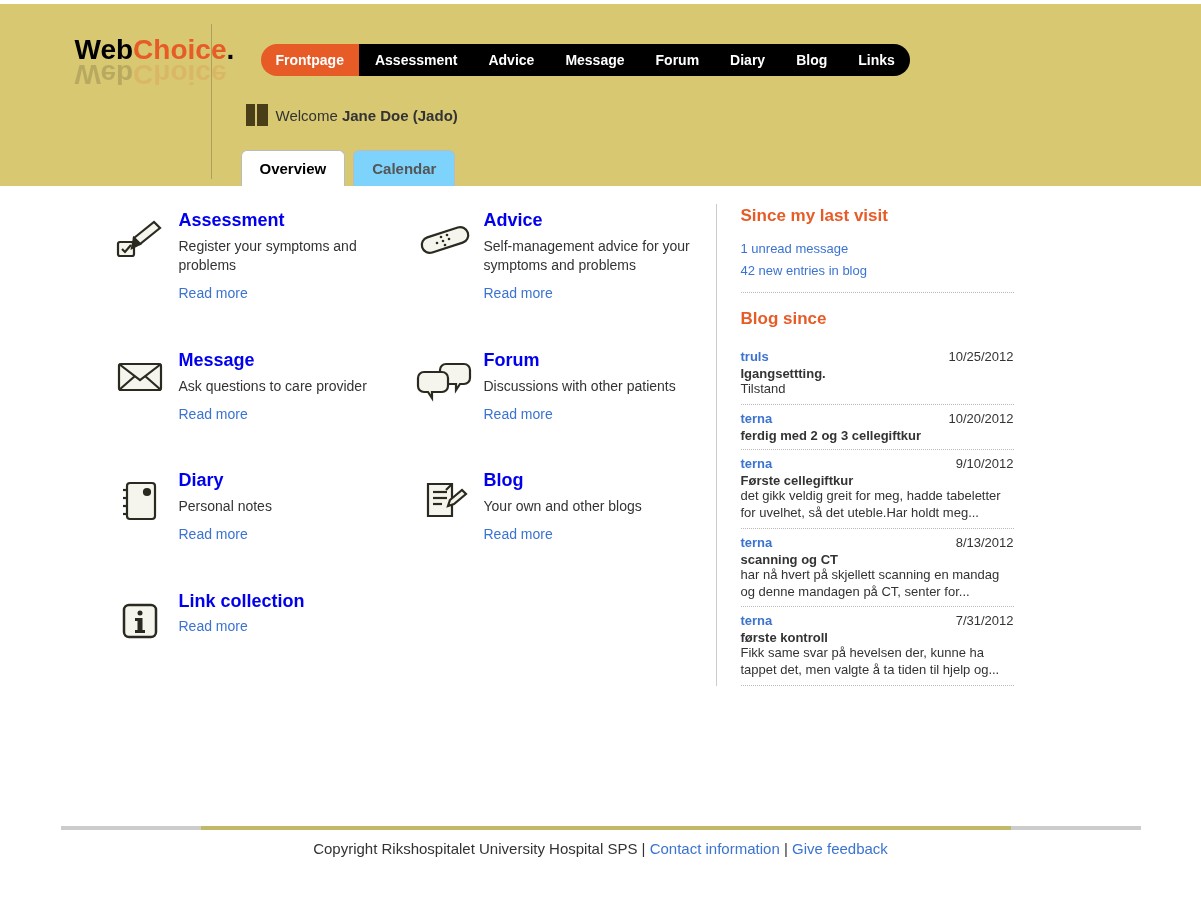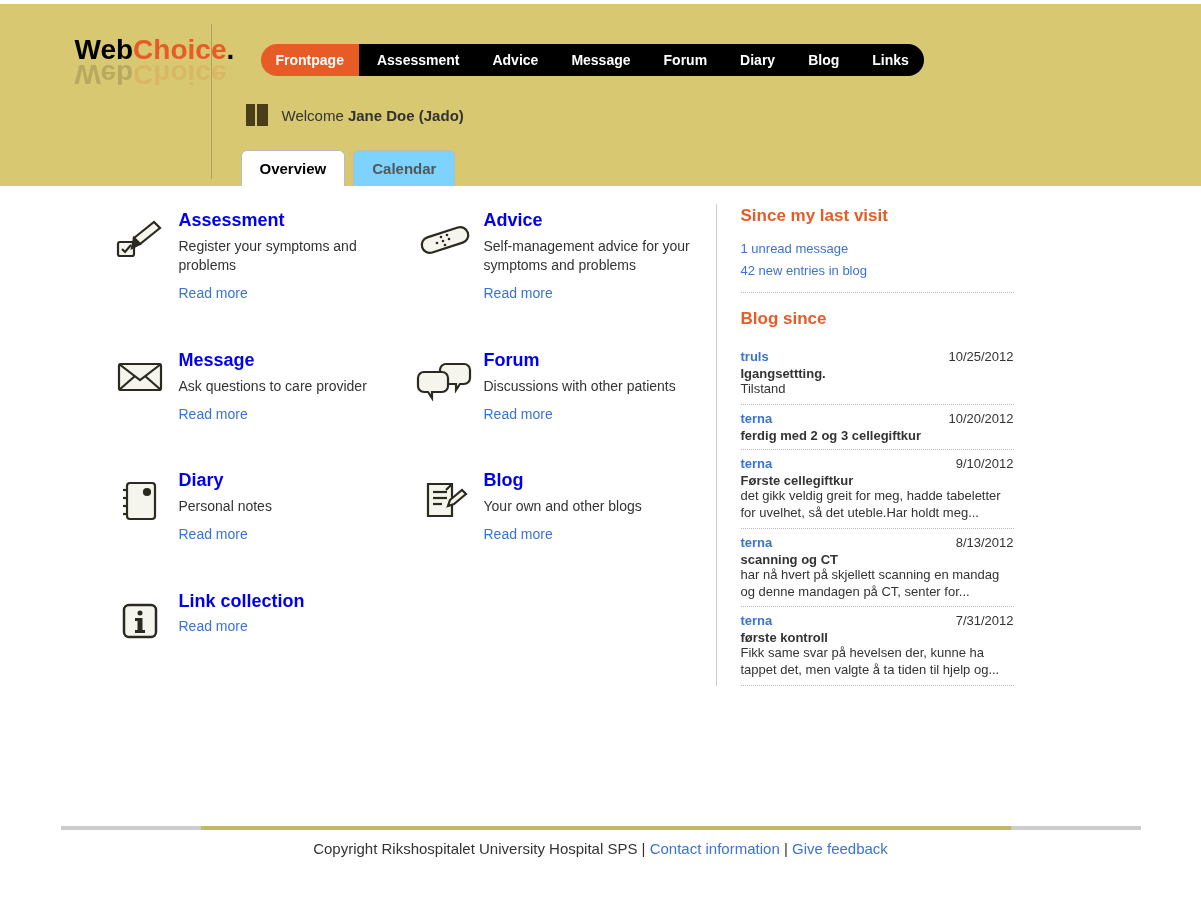--- a/index.html
+++ b/index.html
@@ -14,30 +14,30 @@
   .logo .line1 .web { color: #000; }
   .logo .line1 .choice { color: #e75b27; }
   .logo .line1 .dot { color: #000; }
   .logo .line2 { font-size: 28px; font-weight: bold; transform: scaleY(-1); opacity: 0.15; margin-top: -8px; }
   .logo .line2 .web { color: #000; }
   .logo .line2 .choice { color: #e75b27; }
 
   .vsep { position: absolute; top: 20px; left: 150px; width: 1px; height: 155px; background: rgba(0,0,0,0.2); }
 
   .topnav { position: absolute; top: 40px; left: 200px; display: flex; border-radius: 18px; overflow: hidden; }
-  .topnav a { color: #fff; background: #000; padding: 8px 15px; font-size: 14px; font-weight: bold; border-right: 3px solid #000000; }
+  .topnav a { color: #fff; background: #000; padding: 8px 15px; font-size: 14px; font-weight: bold; border-right: 1px solid #000000; }
   .topnav a:last-child { border-right: none; }
   .topnav a.active { background: #e75b27; }
 
   .userbox { position: absolute; top: 38px; right: 18px; text-align: left; font-size: 14px; }
   .userbox .uname { color: #6b5a14; font-weight: bold; }
   .userbox .links a { color: #3b73d1; }
   .userbox .links .bar { color: #6b5a14; }
 
-  .welcome { position: absolute; top: 100px; left: 185px; font-size: 15px; display: flex; align-items: center; gap: 14px; }
+  .welcome { position: absolute; top: 100px; left: 185px; font-size: 15px; display: flex; align-items: center; gap: 8px; }
   .welcome .wicon { width: 22px; height: 22px; background: #4a3e19; display: inline-block; position: relative; }
   .welcome .wicon::before { content:''; position:absolute; left:45%; top:0; bottom:0; width:2px; background:#d8c871; }
   .welcome strong { font-weight: bold; }
 
   .subtabs { position: absolute; bottom: 0; left: 180px; display: flex; gap: 8px; }
   .subtabs a { display: inline-block; padding: 9px 18px; border: 1px solid #bbb; border-bottom: none; border-radius: 6px 6px 0 0; font-weight: bold; font-size: 15px; }
   .subtabs a.active { background: #fff; color: #000; }
   .subtabs a.inactive { background: #7dd3fc; color: #555; }
 
   .main { width: 1080px; margin: 0 auto; padding: 18px 0 40px 0; display: flex; }

